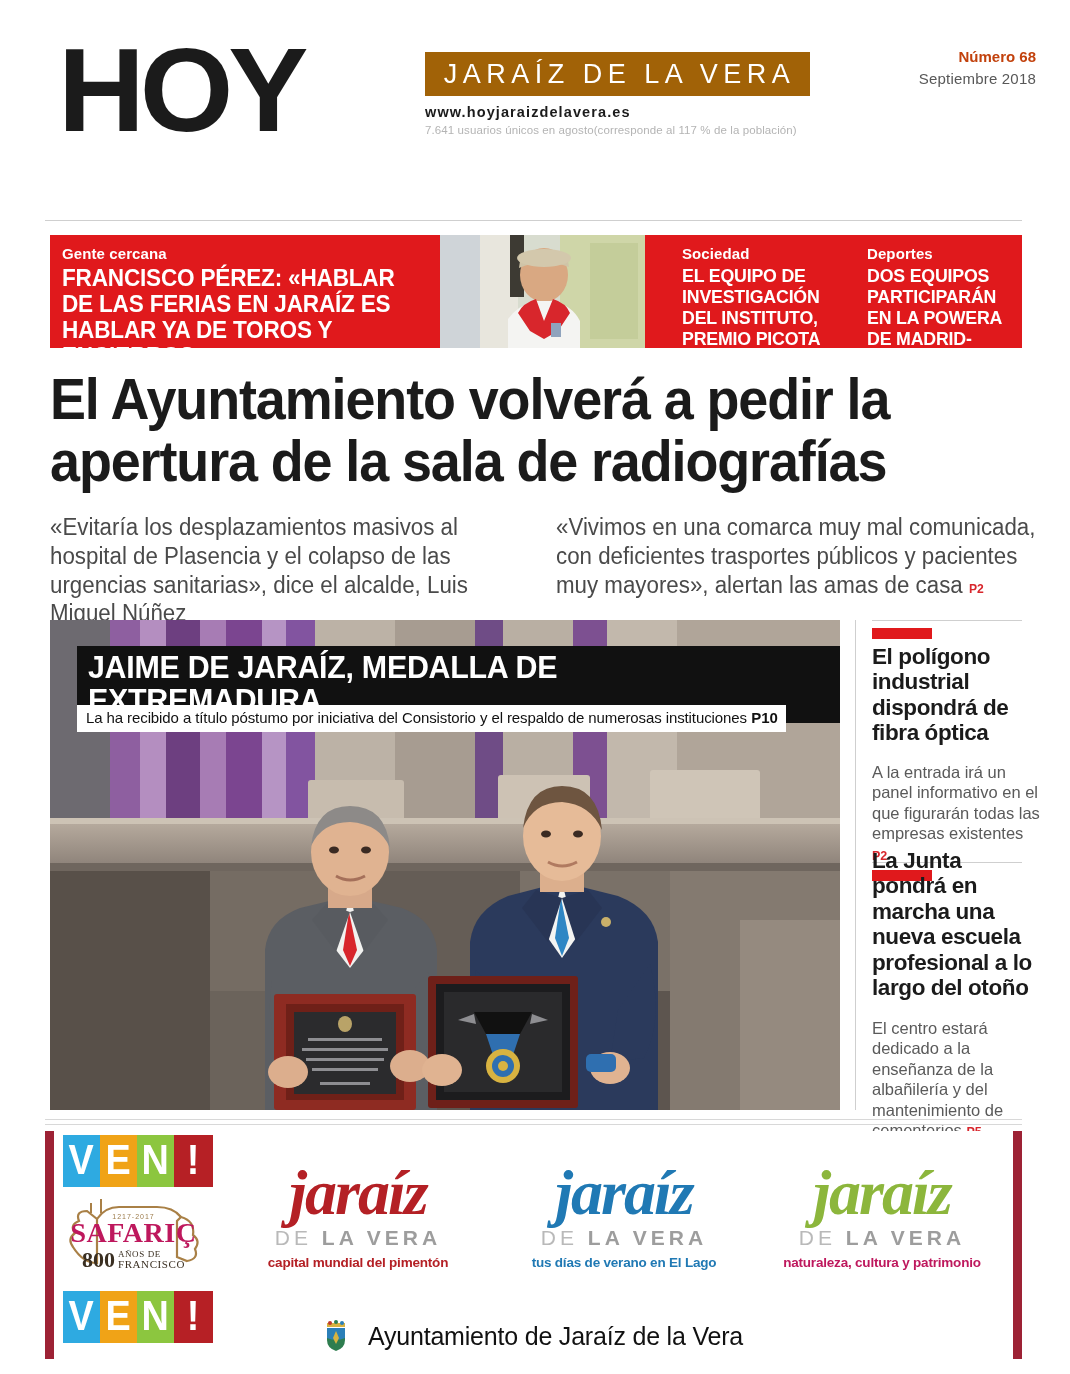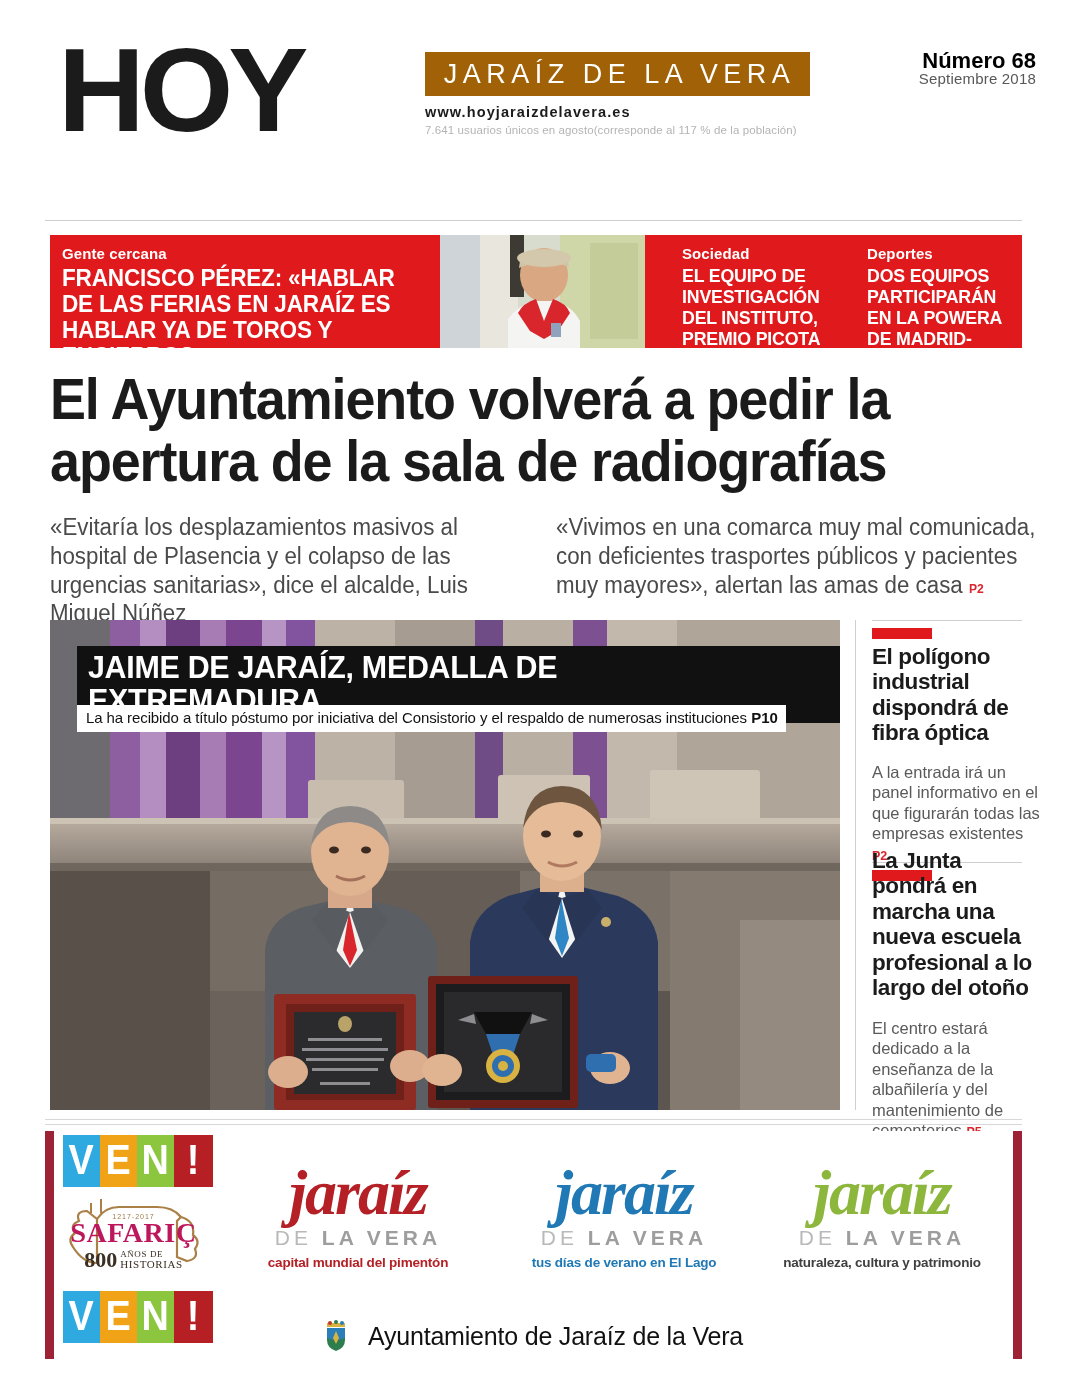--- a/index.html
+++ b/index.html
@@ -33,21 +33,21 @@
   .site-url {
     position:absolute; left:425px; top:104px;
     font-size:14.5px; font-weight:bold; letter-spacing:1.1px; color:#1b1b1b;
   }
   .site-stats {
     position:absolute; left:425px; top:124px;
     font-size:11.5px; color:#b4b4b4; letter-spacing:0.1px;
   }
   .issue-num {
     position:absolute; right:34px; top:48px;
-    font-size:22px; font-weight:bold; color:#000000; text-align:right;
+    font-size:15px; font-weight:bold; color:#c2410c; text-align:right;
   }
   .issue-date {
     position:absolute; right:34px; top:70px;
     font-size:15px; color:#585858; text-align:right; letter-spacing:0.2px;margin-left:20px;
   }
 
   
   .rule-top { position:absolute; left:45px; top:220px; width:977px; height:1px; background:#cfcfcf; }
   .teaser-band {
     position:absolute; left:50px; top:235px; width:972px; height:113px;
@@ -396,21 +396,21 @@
         <path d="M36 28 Q44 16 58 16 L96 16 Q112 16 120 26" fill="none" stroke="#a98046" stroke-width="2.2"></path>
         <path d="M120 26 Q134 30 132 44 Q140 50 134 58 Q138 68 126 70 L116 66 L116 30 Z" fill="none" stroke="#a98046" stroke-width="2.2"></path>
         <path d="M30 22 L30 12 M40 22 L40 8" stroke="#a98046" stroke-width="2"></path>
       </svg>
       <div class="yr" style="position:absolute;left:0;top:22px;width:145px;">1217-2017</div>
       <div class="nm" style="position:absolute;left:0;top:28px;width:145px;">SAFARIÇ</div>
       <div style="position:absolute;left:0;top:58px;width:145px;display:flex;align-items:center;justify-content:center;gap:3px;">
         <span class="n800">800</span>
         <span style="display:inline-block;text-align:left;line-height:1.05;">
           <span class="hist" style="display:block;">AÑOS DE</span>
-          <span class="hist" style="display:block;font-size:11px;">HISTORIAS</span>
+          <span class="hist" style="display:block;font-size:11px;">FRANCISCO</span>
         </span>
       </div>
     </div>
 
     <div class="ven-block" style="left:18px; top:160px;">
       <div class="cell" style="left:0;   width:37px; background:#2eaae1;">
           <div class="ven-letter">V</div>
         </div>
       <div class="cell" style="left:37px; width:37px; background:#f0a317;">
           <div class="ven-letter">E</div>
@@ -431,21 +431,21 @@
 
     <div class="jlogo" style="left:448px;">
       <div class="script" style="color:#2079b4;">jaraíz</div>
       <div class="dlv"><span class="de">DE</span> <span class="lv">LA VERA</span></div>
       <div class="tag" style="color:#2079b4;">tus días de verano en El Lago</div>
     </div>
 
     <div class="jlogo" style="left:706px;">
       <div class="script" style="color:#8cb63c;">jaraíz</div>
       <div class="dlv"><span class="de">DE</span> <span class="lv">LA VERA</span></div>
-      <div class="tag" style="color:#404040;">naturaleza, cultura y patrimonio</div>
+      <div class="tag" style="color:#be185d;">naturaleza, cultura y patrimonio</div>
     </div>
 
     <div class="ayto-bar">
       <svg class="crest" viewBox="0 0 24 32">
         <path d="M3 8 L21 8 L21 20 Q21 28 12 31 Q3 28 3 20 Z" fill="#2e7d4f"></path>
         <path d="M3 8 L21 8 L21 18 Q12 22 3 18 Z" fill="#2b7fb8"></path>
         <path d="M3 3 L21 3 L21 7 L3 7 Z" fill="#d8b341"></path>
         <circle cx="6" cy="3" r="2" fill="#c0392b"></circle>
         <circle cx="12" cy="2" r="2" fill="#2e7d4f"></circle>
         <circle cx="18" cy="3" r="2" fill="#2b7fb8"></circle>

